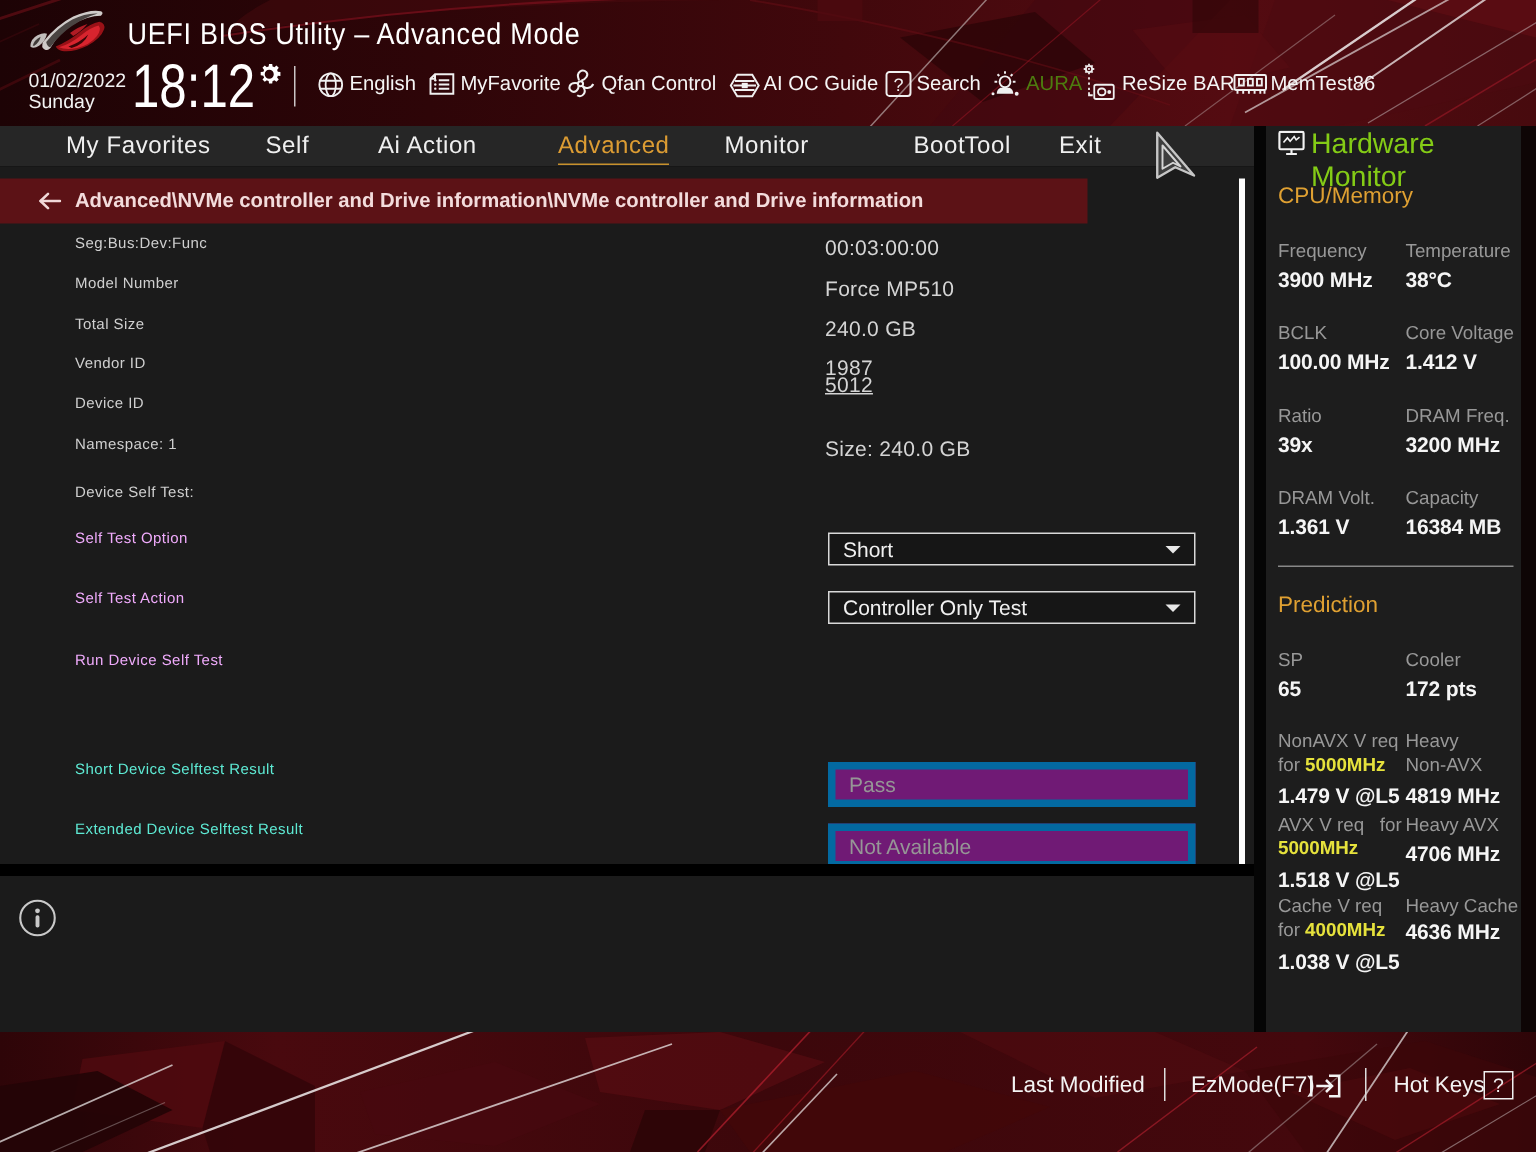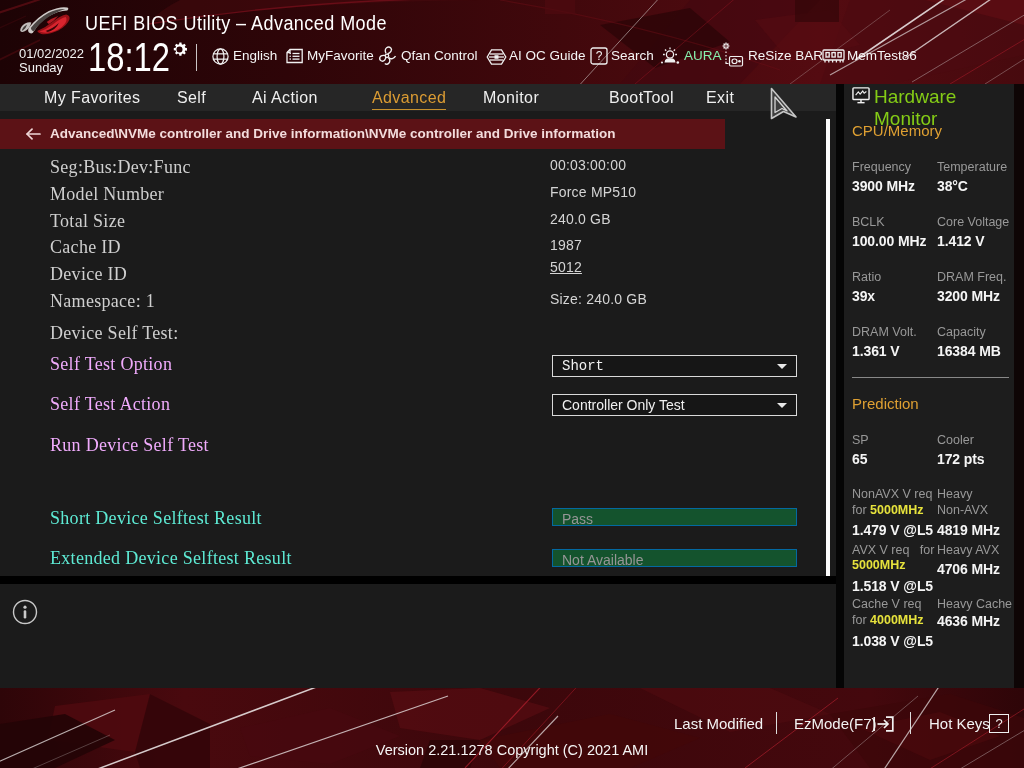--- a/index.html
+++ b/index.html
@@ -5,27 +5,27 @@
 * { margin:0; padding:0; box-sizing:border-box; }
 html,body { width:1024px; height:768px; overflow:hidden; background:#000; }
 body { font-family:"Liberation Sans", sans-serif; position:relative; }
 .abs { position:absolute; }
 #banner { left:0; top:0; width:1024px; height:84px; background:#2b0507; overflow:hidden; }
 #menubar { left:0; top:84px; width:836px; height:27px; background:#262626; }
 .menuitem { position:absolute; top:5px; font-size:16px; letter-spacing:0.4px; color:#efefef; }
 #content { left:0; top:111px; width:836px; height:465px; background:#1b1b1b; }
 #crumb { position:absolute; left:0; top:8px; width:725px; height:30px; background:#5c1216; color:#f3dcdc; font-size:13.5px; font-weight:bold; line-height:30px; }
 #crumb .txt { position:absolute; left:50px; top:0; white-space:nowrap; }
-.row { position:absolute; left:50px; font-size:18px; letter-spacing:0.3px; color:#cfcfcf; white-space:nowrap;font-family:Liberation Serif, serif; }
+.row { position:absolute; left:50px; font-size:10px; letter-spacing:0.3px; color:#cfcfcf; white-space:nowrap; }
 .val { position:absolute; left:550px; font-size:14px; letter-spacing:0.2px; color:#d4d4d4; white-space:nowrap; }
 .wht { color:#f0abfc; }
 .dim { color:#5eead4; }
 .ddl { position:absolute; left:552px; width:245px; height:22px; border:1px solid #d9d9d9; background:#161616; color:#f0f0f0; font-size:14px; line-height:21px; padding-left:9px; }
 .ddl .tri { position:absolute; right:9px; top:8px; width:0; height:0; border-left:5.5px solid transparent; border-right:5.5px solid transparent; border-top:5.5px solid #e8e8e8; }
-.dis { position:absolute; left:552px; width:245px; height:18px; border:1px solid #0369a1; background:#14532d; color:#969696; font-size:14px; line-height:21px; padding-left:9px; }
+.dis { position:absolute; left:552px; width:245px; height:30px; border:5px solid #0369a1; background:#701a75; color:#969696; font-size:14px; line-height:21px; padding-left:9px; }
 #scrollbar { position:absolute; left:826px; top:8px; width:4px; height:462px; background:#fdfdfd; }
 #sep { left:0; top:576px; width:836px; height:8px; background:#000; }
 #infopanel { left:0; top:584px; width:836px; height:104px; background:#1b1b1b; }
 #gapcol { left:836px; top:84px; width:8px; height:604px; background:#050505; }
 #sidebar { left:844px; top:84px; width:170px; height:604px; background:#1d1d1d; }
 #rightstrip { left:1014px; top:84px; width:10px; height:604px; background:#0e0505; }
 #bottombar { left:0; top:688px; width:1024px; height:80px; background:#b91c1c; overflow:hidden; }
 .sb-label { position:absolute; font-size:12.5px; color:#989898; white-space:nowrap; }
 .sb-val { position:absolute; font-size:14px; letter-spacing:-0.1px; font-weight:bold; color:#f5f5f5; white-space:nowrap; }
 .sb-sec { position:absolute; font-size:15px; color:#dfa032; white-space:nowrap; }
@@ -141,21 +141,21 @@
   <line x1="11" y1="2.5" x2="11" y2="4.2"></line>
   <line x1="16" y1="4.5" x2="14.8" y2="5.7"></line>
   <line x1="18" y1="9.5" x2="16.2" y2="9.5"></line>
   <line x1="6" y1="4.5" x2="7.2" y2="5.7"></line>
   <line x1="4" y1="9.5" x2="5.8" y2="9.5"></line>
   <path d="M5.5,17.5 Q5.5,14.5 8,13.5 L14,13.5 Q16.5,14.5 16.5,17.5 Z" fill="#f0f0f0" stroke="none"></path>
   </g>
   <circle cx="18.8" cy="17.5" r="1.3" fill="#f0f0f0"></circle>
   <circle cx="3" cy="17.5" r="1" fill="#f0f0f0"></circle>
 </svg>
-<div class="abs" style="left:684px;top:48px;font-size:13.5px;color:#86efac;">AURA</div>
+<div class="abs" style="left:684px;top:48px;font-size:13.5px;color:#4d7c0f;">AURA</div>
 <svg class="abs" style="left:719px;top:42px;" width="26" height="26" viewBox="0 0 26 26">
   <g fill="none" stroke="#f0f0f0" stroke-width="1.2">
   <circle cx="7" cy="4" r="2.1"></circle>
   <circle cx="7" cy="4" r="0.7" fill="#f0f0f0" stroke="none"></circle>
   <line x1="7" y1="0.5" x2="7" y2="1.3"></line>
           <line x1="7" y1="6.7" x2="7" y2="7.5"></line>
   <line x1="3.5" y1="4" x2="4.3" y2="4"></line>
           <line x1="9.7" y1="4" x2="10.5" y2="4"></line>
   <line x1="4.6" y1="1.6" x2="5.2" y2="2.2"></line>
           <line x1="8.8" y1="5.8" x2="9.4" y2="6.4"></line>
@@ -202,29 +202,29 @@
         </g>
       </svg>
       <span class="txt">Advanced\NVMe controller and Drive information\NVMe controller and Drive information</span>
     </div>
   <div class="row" style="top:46px;">Seg:Bus:Dev:Func</div>
     <div class="val" style="top:46px;">00:03:00:00</div>
   <div class="row" style="top:73px;">Model Number</div>
     <div class="val" style="top:73px;">Force MP510</div>
   <div class="row" style="top:100px;">Total Size</div>
     <div class="val" style="top:100px;">240.0 GB</div>
-  <div class="row" style="top:126px;">Cache ID</div>
+  <div class="row" style="top:126px;">Vendor ID</div>
     <div class="val" style="top:126px;">1987</div>
   <div class="row" style="top:153px;">Device ID</div>
-    <div class="val" style="top:148px;text-decoration:underline;">5012</div>
+    <div class="val" style="top:137px;text-decoration:underline;">5012</div>
   <div class="row" style="top:180px;">Namespace: 1</div>
     <div class="val" style="top:180px;">Size: 240.0 GB</div>
   <div class="row" style="top:212px;">Device Self Test:</div>
   <div class="row wht" style="top:243px;">Self Test Option</div>
-  <div class="ddl" style="top:244px;font-family:Liberation Mono, monospace;">Short<span class="tri"></span></div>
+  <div class="ddl" style="top:244px;">Short<span class="tri"></span></div>
   <div class="row wht" style="top:283px;">Self Test Action</div>
   <div class="ddl" style="top:283px;">Controller Only Test<span class="tri"></span></div>
   <div class="row wht" style="top:324px;">Run Device Self Test</div>
   <div class="row dim" style="top:397px;">Short Device Selftest Result</div>
   <div class="dis" style="top:397px;">Pass</div>
   <div class="row dim" style="top:437px;">Extended Device Selftest Result</div>
   <div class="dis" style="top:438px;">Not Available</div>
   <div id="scrollbar"></div>
 </div>
 <div id="sep" class="abs"></div>
@@ -327,18 +327,17 @@
   <g stroke="#f3f3f3" stroke-width="1.7" fill="none">
   <line x1="1.2" y1="1" x2="1.2" y2="15"></line>
   <line x1="4.5" y1="8" x2="14.5" y2="8"></line>
   <path d="M11,4 L15,8 L11,12"></path>
   <path d="M13,1.2 L19.8,1.2 L19.8,14.8 L13,14.8"></path>
   </g>
 </svg>
 <div class="abs" style="left:910px;top:24px;width:1px;height:22px;background:#ddd;"></div>
 <div class="abs" style="left:929px;top:27px;font-size:15px;color:#f3f3f3;">Hot Keys</div>
 <div class="abs" style="left:989px;top:26px;width:20px;height:19px;border:1.5px solid #f0f0f0;font-size:13px;color:#f0f0f0;text-align:center;line-height:17px;">?</div>
-<div class="abs" style="left:0;top:54px;width:1024px;text-align:center;font-size:14.5px;color:#f5f5f5;">Version 2.21.1278 Copyright (C) 2021 AMI</div>
 </div>
 <svg class="abs" style="left:770px;top:87px;" width="28" height="33" viewBox="0 0 28 33">
   <polygon points="1.5,1.5 26,30 13.5,24.5 1.5,31.5" fill="#3e3e3e" stroke="#c6c6c6" stroke-width="1.6" stroke-linejoin="round"></polygon>
   <path d="M5,10 L17,24 L12,21.5 L5,25.5 Z" fill="none" stroke="#d5d5d5" stroke-width="1.3" stroke-linejoin="round"></path>
 </svg>
 
 </body></html>

